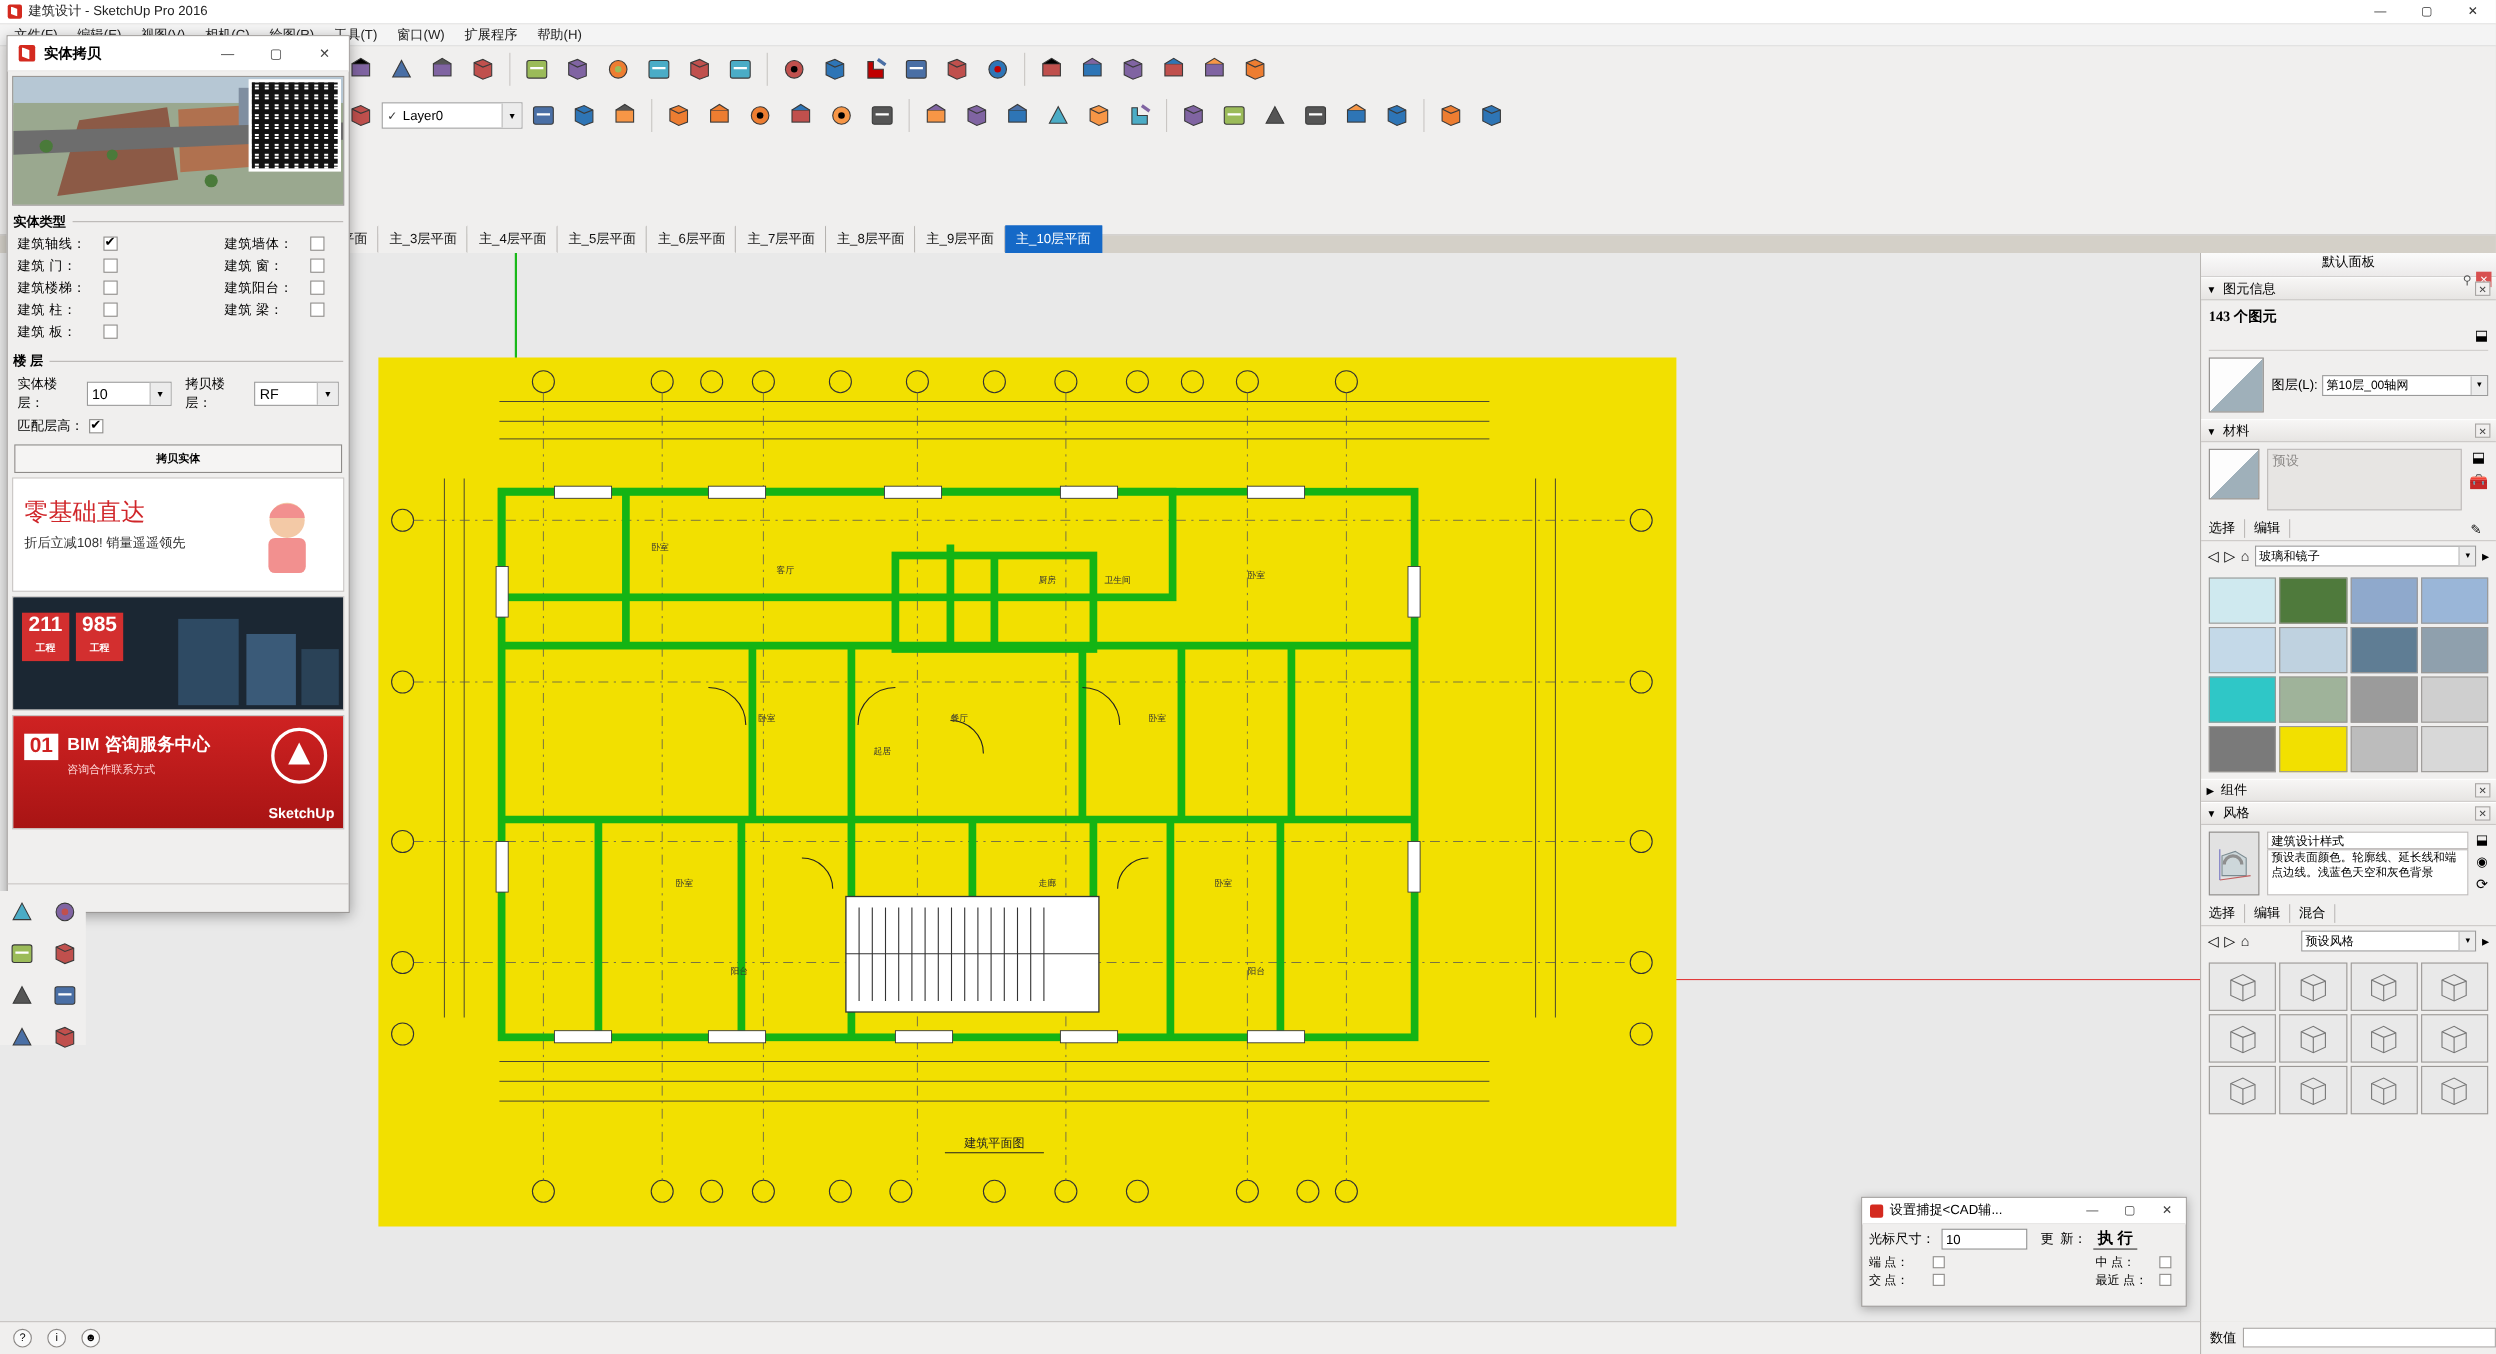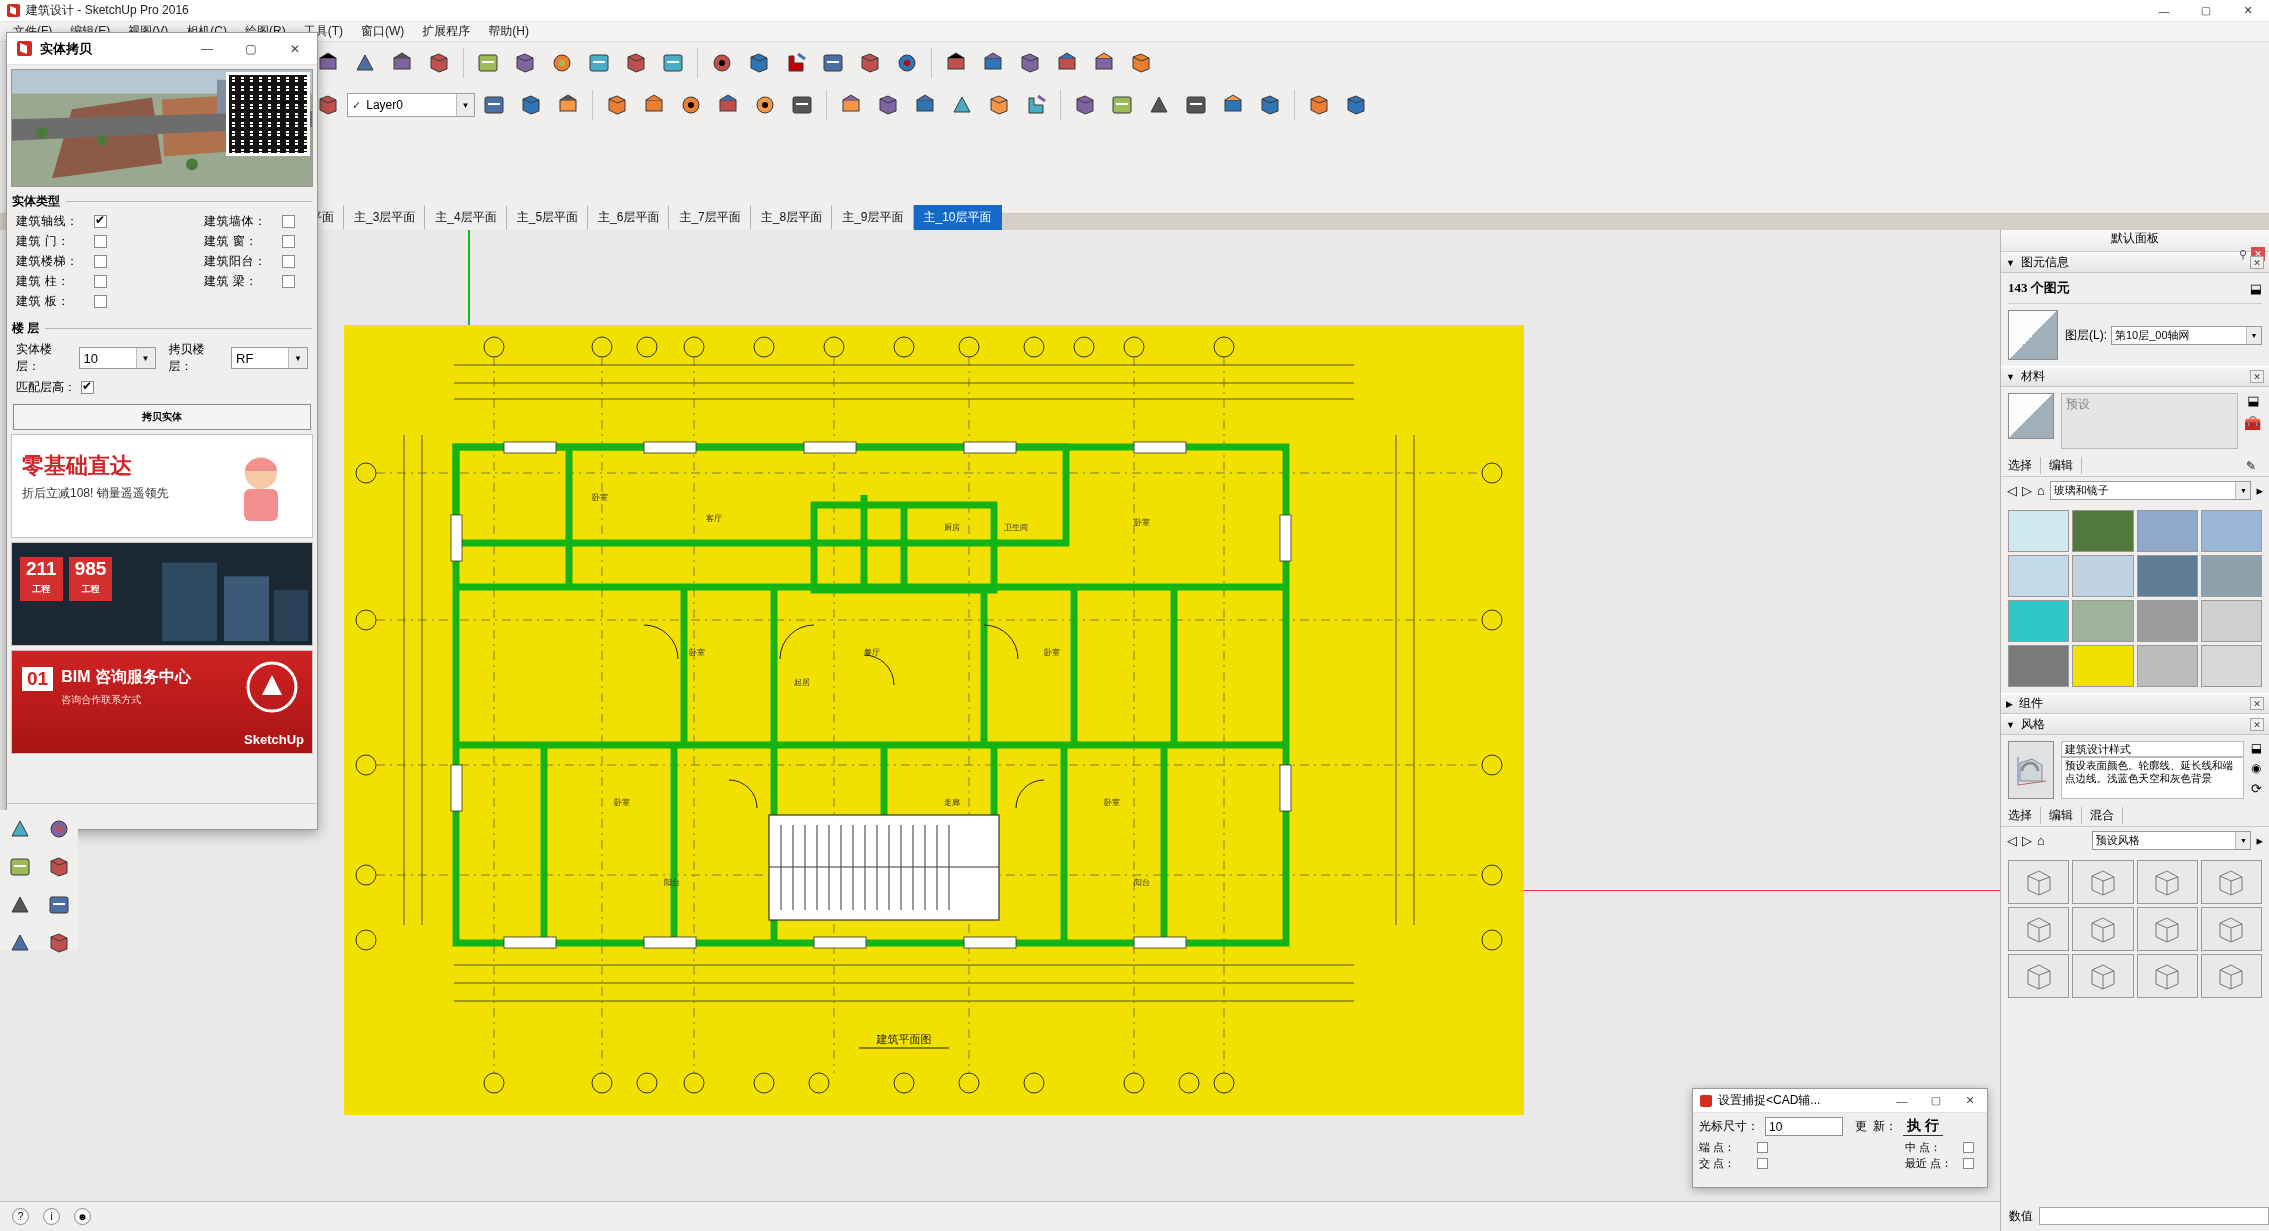--- a/index.html
+++ b/index.html
@@ -882,21 +882,21 @@
       <span class="xclose">✕</span>
     </span>
   </div>
 
   <div class="sect-head">
     <span class="tri">▼</span>
     <span>图元信息</span>
     <span class="cbtn">✕</span>
   </div>
   <div class="sect-body">
-    <div style="display:flex;align-items:center;">
+    <div style="display:flex;flex-direction:column;">
       <span class="ecount">143 个图元</span>
       <span style="margin-left:auto;font-size:13px;">⬓</span>
     </div>
     <div style="height:1px;background:#cfccca;margin:6px 0;"></div>
     <div style="display:flex;align-items:center;gap:7px;">
       <div class="swatch"></div>
       <div style="flex:1;">
         <div style="display:flex;align-items:center;gap:4px;">
           <span>图层(L):</span>
           <span class="combo" style="flex:1;padding-right:16px;">
@@ -1171,21 +1171,21 @@
       <span>匹配层高：</span>
       <span class="cb on"></span>
     </div>
   </div>
 
   <div class="bigbtn">拷贝实体</div>
 
   <div class="ads">
 
     <div class="ad ad2">
-      <div style="position:absolute;left:10px;top:16px;font-size:22px;font-weight:bold;color:#d0262a;">零基础直达</div>
+      <div style="position:absolute;left:10px;top:16px;font-size:22px;font-weight:normal;color:#d0262a;">零基础直达</div>
       <div style="position:absolute;left:10px;top:50px;font-size:12px;color:#333;">折后立减108! 销量遥遥领先</div>
       <svg style="position:absolute;right:8px;top:8px;" width="86" height="86" viewBox="0 0 86 86">
         <circle cx="43" cy="30" r="16" fill="#f3c9a6"></circle>
         <path d="M27 28 a16 13 0 0 1 32 0 z" fill="#f2908f"></path>
         <rect x="26" y="46" width="34" height="32" rx="6" fill="#f2908f"></rect>
       </svg>
     </div>
 
     <div class="ad ad3">
       <svg width="100%" height="100%" viewBox="0 0 300 104" preserveAspectRatio="none">

